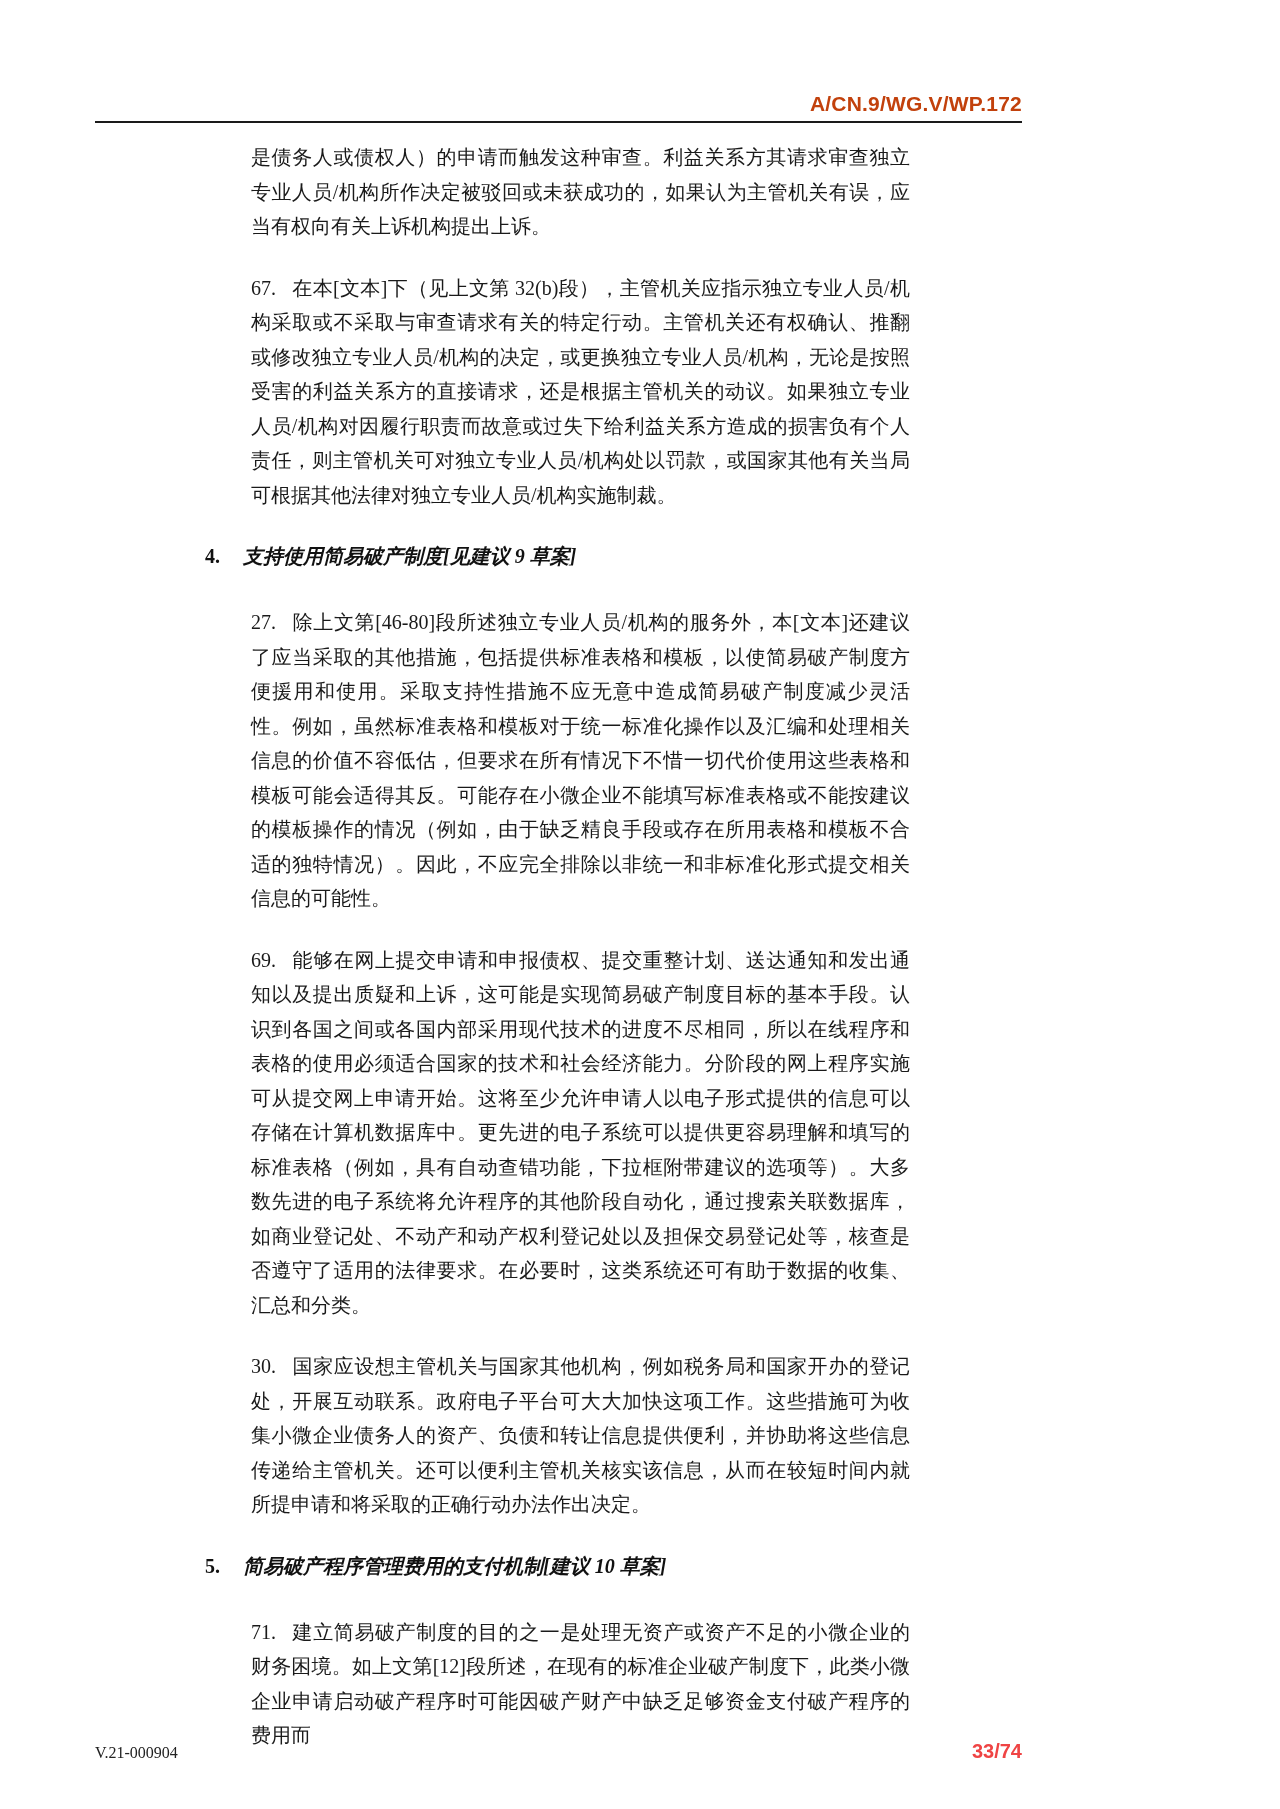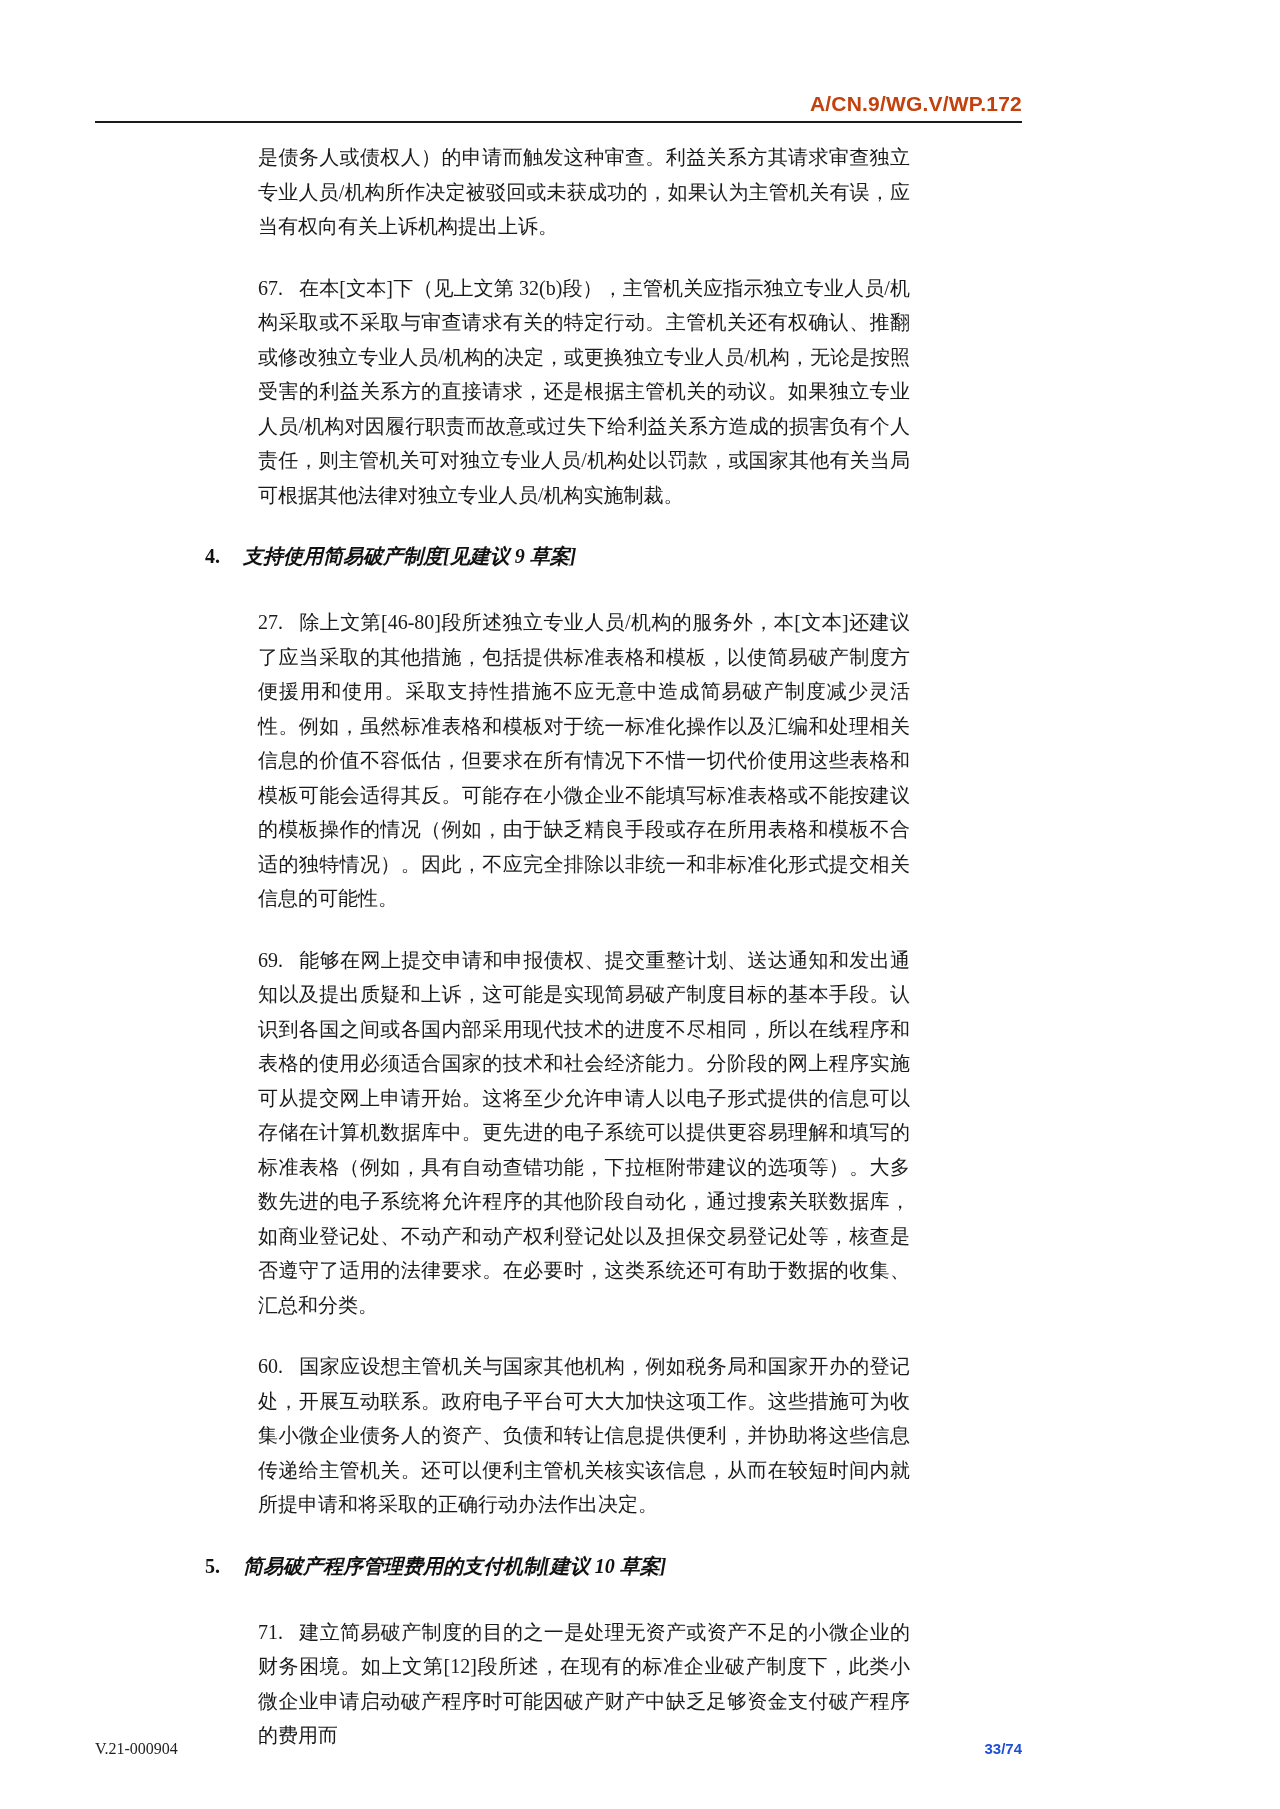--- a/index.html
+++ b/index.html
@@ -40,21 +40,21 @@
     position: absolute;
     top: 140px;
     left: 243px;
     width: 667px;
     font-size: 20px;
     line-height: 34.5px;
     text-align: justify;
     text-justify: inter-ideograph;
   }
   .para {
-    margin: 0 0 27px 15px;
+    margin: 0 0 27px 8px;
   }
   .pnum {
     margin-right: 16px;
   }
   .section-heading {
     display: flex;
     margin: 0 0 31px -38px;
     font-weight: bold;
     line-height: 35px;
     color: #111;
@@ -77,22 +77,22 @@
     align-items: baseline;
   }
   .job-number {
     font-family: "Liberation Serif", "DejaVu Serif", serif;
     font-size: 16px;
     color: #222;
   }
   .page-number {
     font-family: "Liberation Sans", "DejaVu Sans", sans-serif;
     font-weight: bold;
-    font-size: 15px;
-    color: #1d4ed8;
+    font-size: 20px;
+    color: #ef4444;
   }
 </style>
 </head>
 <body>
 
 <div class="page">
 
   <div class="doc-symbol">A/CN.9/WG.V/WP.172</div>
 
   <div class="header-rule"></div>
@@ -105,21 +105,21 @@
 
     <div class="section-heading">
       <span class="section-num">4.</span>
       <span class="section-title">支持使用简易破产制度[见建议 9 草案]</span>
     </div>
 
     <p class="para"><span class="pnum">27.</span><span>除上文第[46-80]段所述独立专业人员/机构的服务外，本[文本]还建议了应当采取的其他措施，包括提供标准表格和模板，以使简易破产制度方便援用和使用。采取支持性措施不应无意中造成简易破产制度减少灵活性。例如，虽然标准表格和模板对于统一标准化操作以及汇编和处理相关信息的价值不容低估，但要求在所有情况下不惜一切代价使用这些表格和模板可能会适得其反。可能存在小微企业不能填写标准表格或不能按建议的模板操作的情况（例如，由于缺乏精良手段或存在所用表格和模板不合适的独特情况）。因此，不应完全排除以非统一和非标准化形式提交相关信息的可能性。</span></p>
 
     <p class="para"><span class="pnum">69.</span><span>能够在网上提交申请和申报债权、提交重整计划、送达通知和发出通知以及提出质疑和上诉，这可能是实现简易破产制度目标的基本手段。认识到各国之间或各国内部采用现代技术的进度不尽相同，所以在线程序和表格的使用必须适合国家的技术和社会经济能力。分阶段的网上程序实施可从提交网上申请开始。这将至少允许申请人以电子形式提供的信息可以存储在计算机数据库中。更先进的电子系统可以提供更容易理解和填写的标准表格（例如，具有自动查错功能，下拉框附带建议的选项等）。大多数先进的电子系统将允许程序的其他阶段自动化，通过搜索关联数据库，如商业登记处、不动产和动产权利登记处以及担保交易登记处等，核查是否遵守了适用的法律要求。在必要时，这类系统还可有助于数据的收集、汇总和分类。</span></p>
 
-    <p class="para"><span class="pnum">60.</span><span>国家应设想主管机关与国家其他机构，例如税务局和国家开办的登记处，开展互动联系。政府电子平台可大大加快这项工作。这些措施可为收集小微企业债务人的资产、负债和转让信息提供便利，并协助将这些信息传递给主管机关。还可以便利主管机关核实该信息，从而在较短时间内就所提申请和将采取的正确行动办法作出决定。</span></p>
+    <p class="para"><span class="pnum">30.</span><span>国家应设想主管机关与国家其他机构，例如税务局和国家开办的登记处，开展互动联系。政府电子平台可大大加快这项工作。这些措施可为收集小微企业债务人的资产、负债和转让信息提供便利，并协助将这些信息传递给主管机关。还可以便利主管机关核实该信息，从而在较短时间内就所提申请和将采取的正确行动办法作出决定。</span></p>
 
     <div class="section-heading">
       <span class="section-num">5.</span>
       <span class="section-title">简易破产程序管理费用的支付机制[建议 10 草案]</span>
     </div>
 
     <p class="para"><span class="pnum">71.</span><span>建立简易破产制度的目的之一是处理无资产或资产不足的小微企业的财务困境。如上文第[12]段所述，在现有的标准企业破产制度下，此类小微企业申请启动破产程序时可能因破产财产中缺乏足够资金支付破产程序的费用而</span></p>
 
   </div>
 

